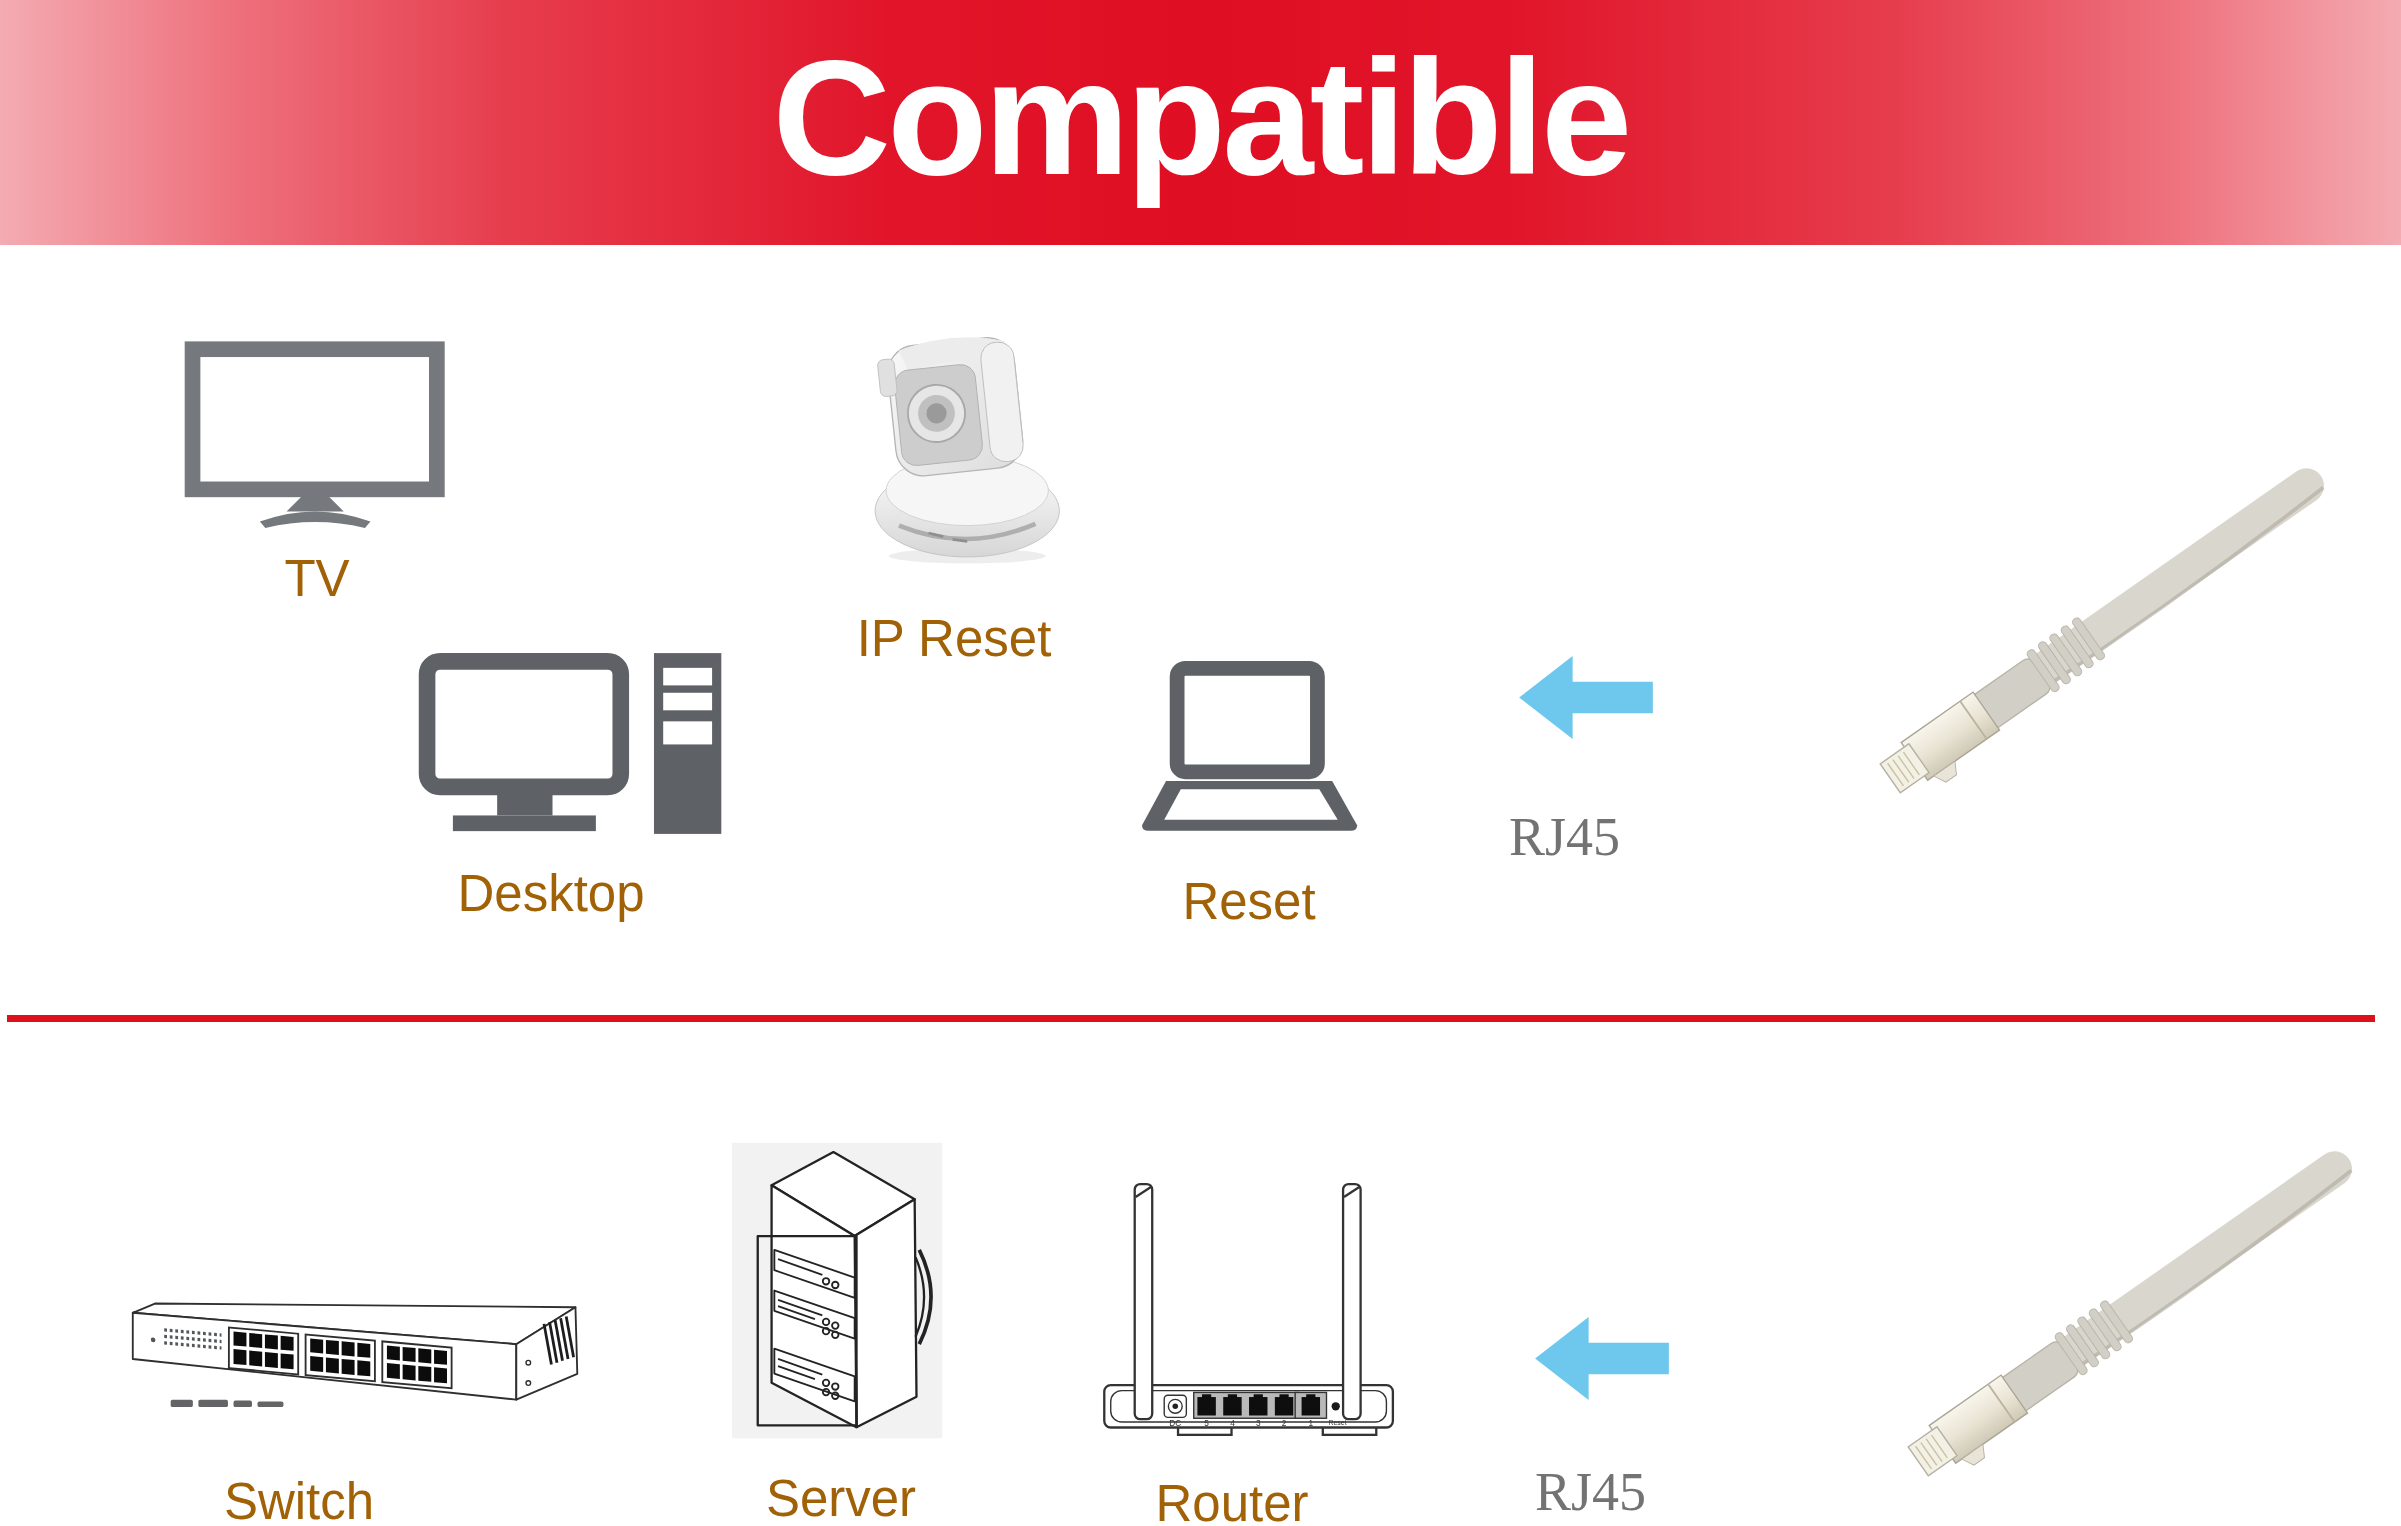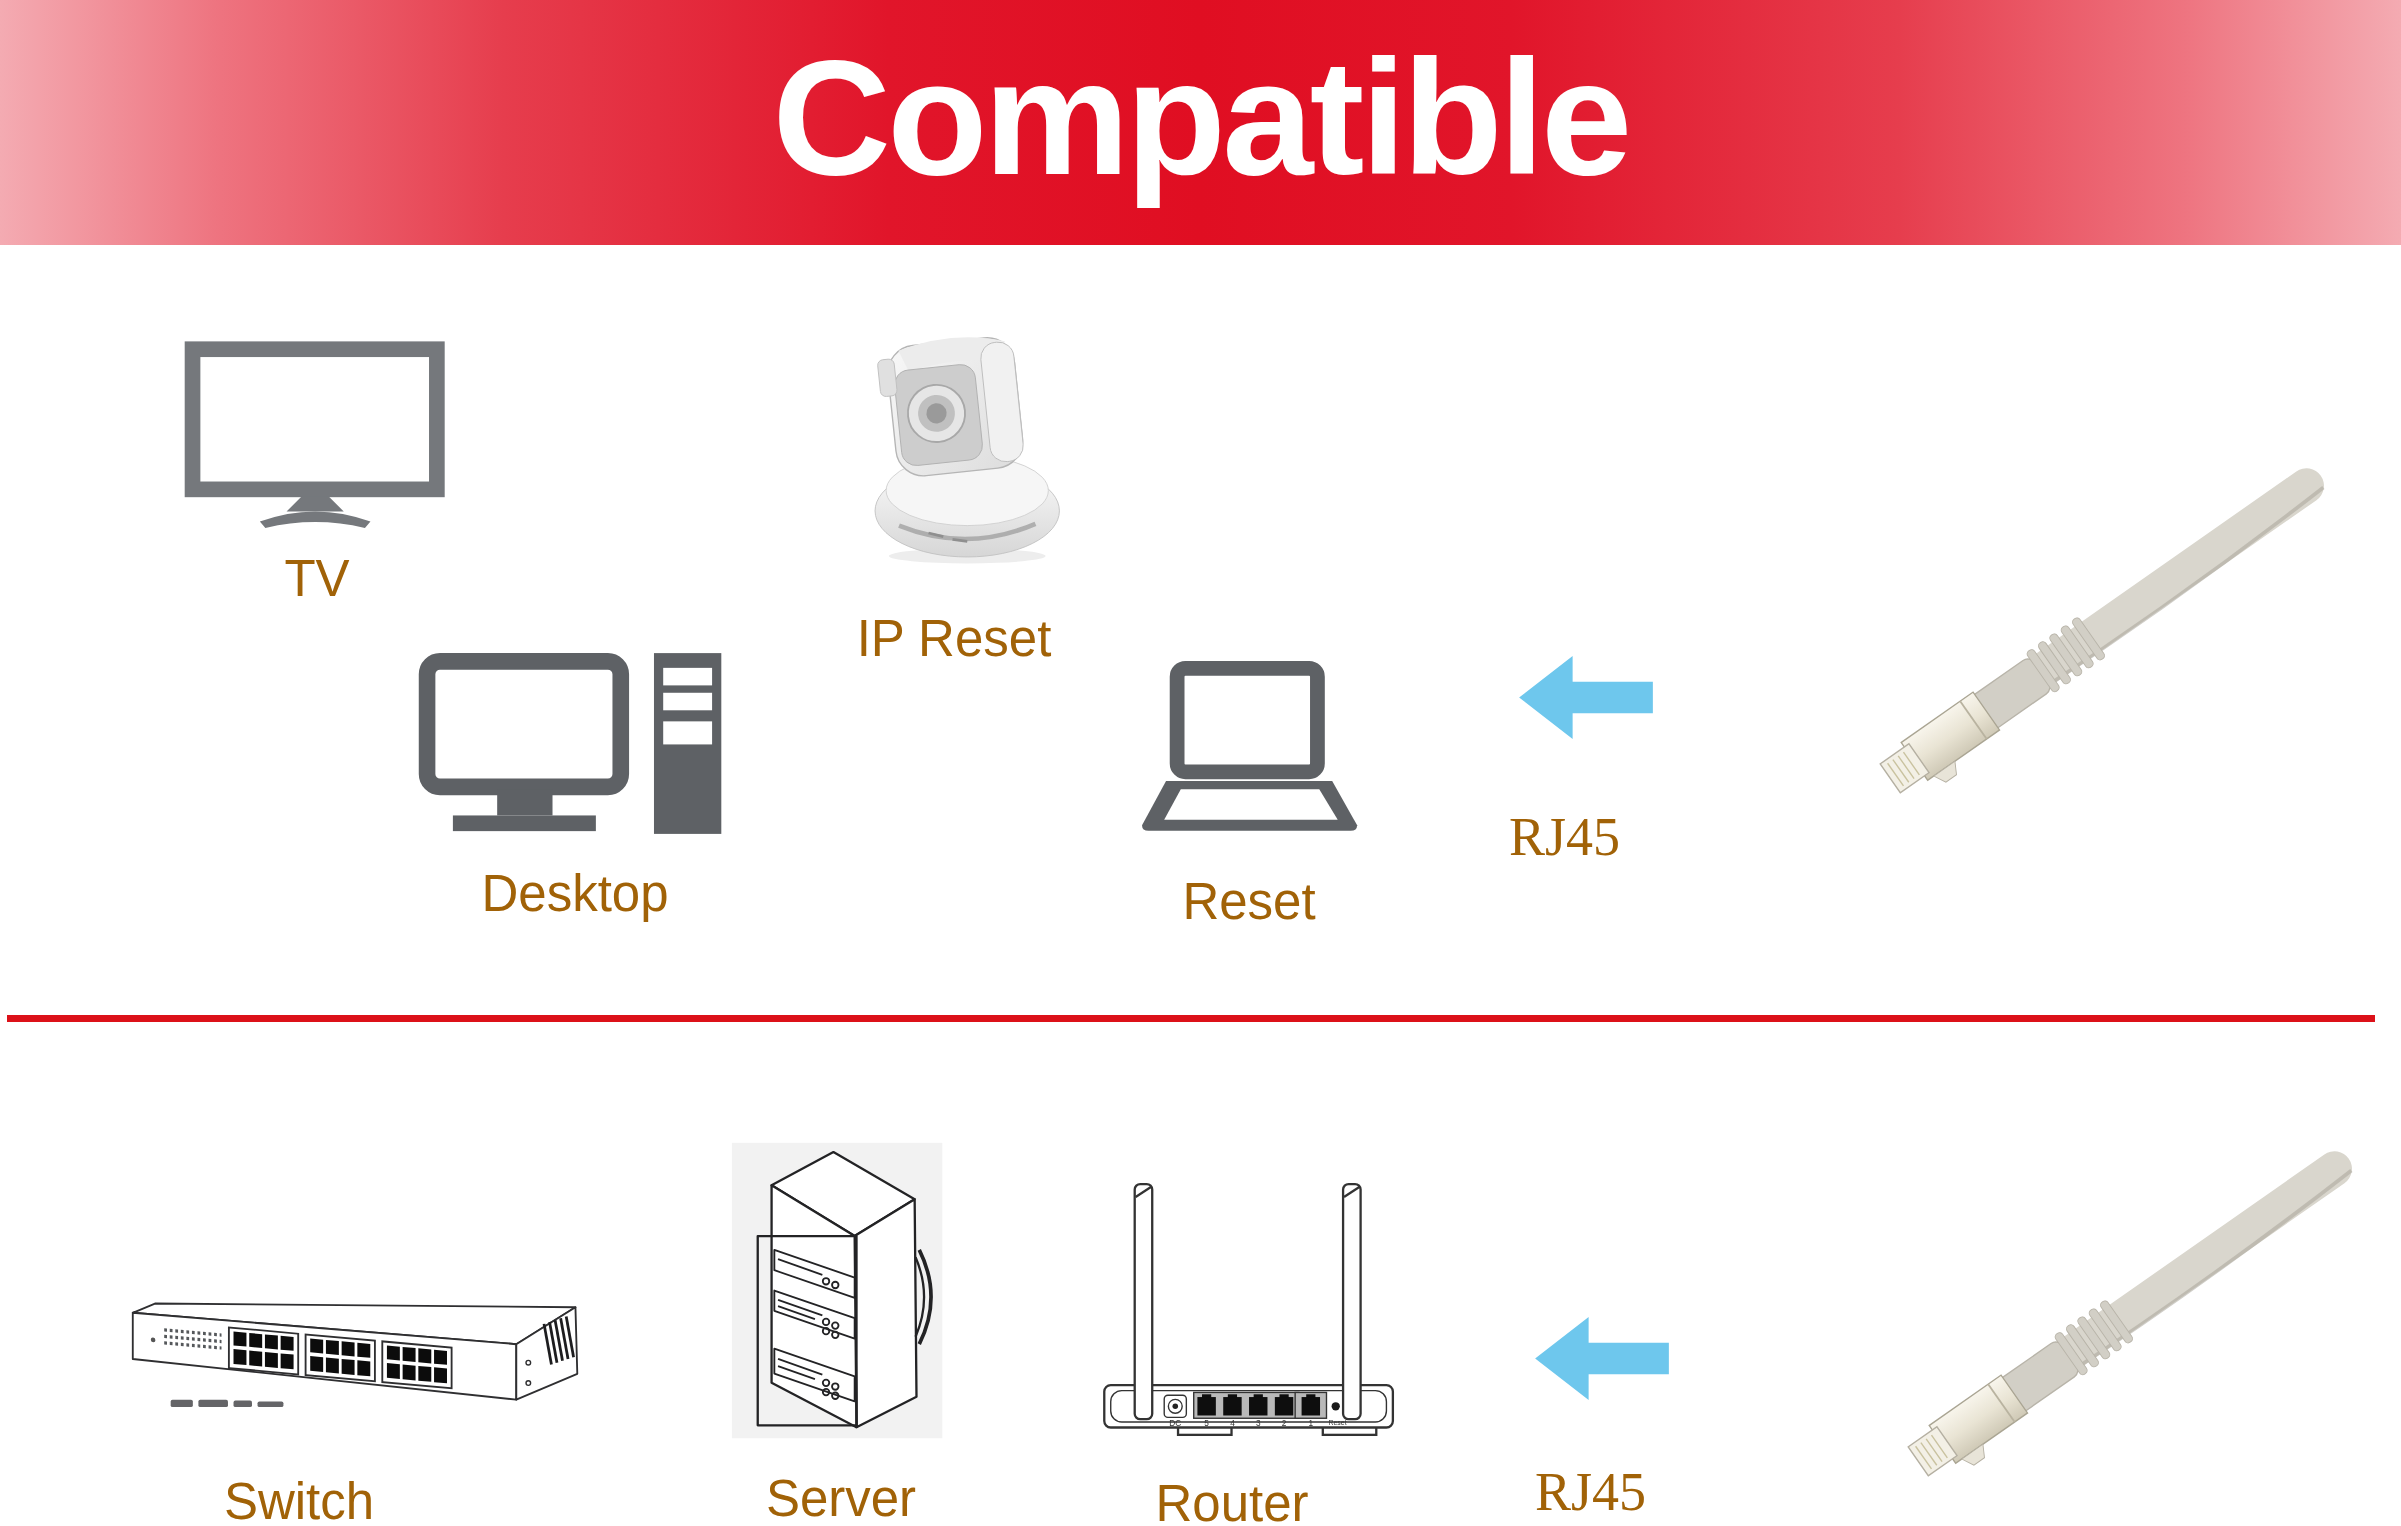--- a/index.html
+++ b/index.html
@@ -25,21 +25,21 @@
   
   .abs{position:absolute;}
 
   
   .dev-label{
     position:absolute;width:296px;text-align:center;
     font-size:51px;color:#a16207;line-height:55px;height:57px;
   }
   .rj-label{
     position:absolute;width:277px;text-align:center;
-    font-family:"Liberation Serif",serif;font-size:54px;color:#a16207;line-height:57px;
+    font-family:"Liberation Serif",serif;font-size:54px;color:#737373;line-height:57px;
   }
 
   svg{display:block;}
 </style>
 </head>
 <body>
 
 <div id="stage">
 
   <div class="banner">
@@ -85,21 +85,21 @@
 
   <svg class="abs" style="left:416px;top:651px;" width="309" height="185" viewBox="0 0 335 200">
     <rect x="12" y="11" width="210" height="136" rx="14" fill="#ffffff" stroke="#5e6165" stroke-width="18"></rect>
     <rect x="88" y="150" width="60" height="28" fill="#5e6165"></rect>
     <rect x="40" y="178" width="155" height="17" fill="#5e6165"></rect>
     <rect x="258" y="2" width="73" height="196" fill="#5e6165"></rect>
     <rect x="268" y="18" width="53" height="19" fill="#ffffff"></rect>
     <rect x="268" y="45" width="53" height="19" fill="#ffffff"></rect>
     <rect x="268" y="76" width="53" height="25" fill="#ffffff"></rect>
   </svg>
-  <div class="dev-label" style="left:427px;top:866px;">Desktop</div>
+  <div class="dev-label" style="left:403px;top:866px;">Desktop</div>
 
   <svg class="abs" style="left:1142px;top:661px;" width="217" height="180" viewBox="0 0 235 195">
     <rect x="38" y="8" width="152" height="112" rx="9" fill="#ffffff" stroke="#5e6165" stroke-width="16"></rect>
     <path d="M26,130 L206,130 L233,178 Q233,184 226,184 L7,184 Q0,184 0,178 Z" fill="#5e6165"></path>
     <polygon points="42,139 192,139 212,172 24,172" fill="#ffffff"></polygon>
   </svg>
   <div class="dev-label" style="left:1101px;top:874px;">Reset</div>
 
   <svg class="abs" style="left:1519px;top:656px;" width="134" height="83" viewBox="0 0 145 90">
     <polygon points="0,45 58,0 58,28 145,28 145,62 58,62 58,90" fill="#6ec7ed"></polygon>

